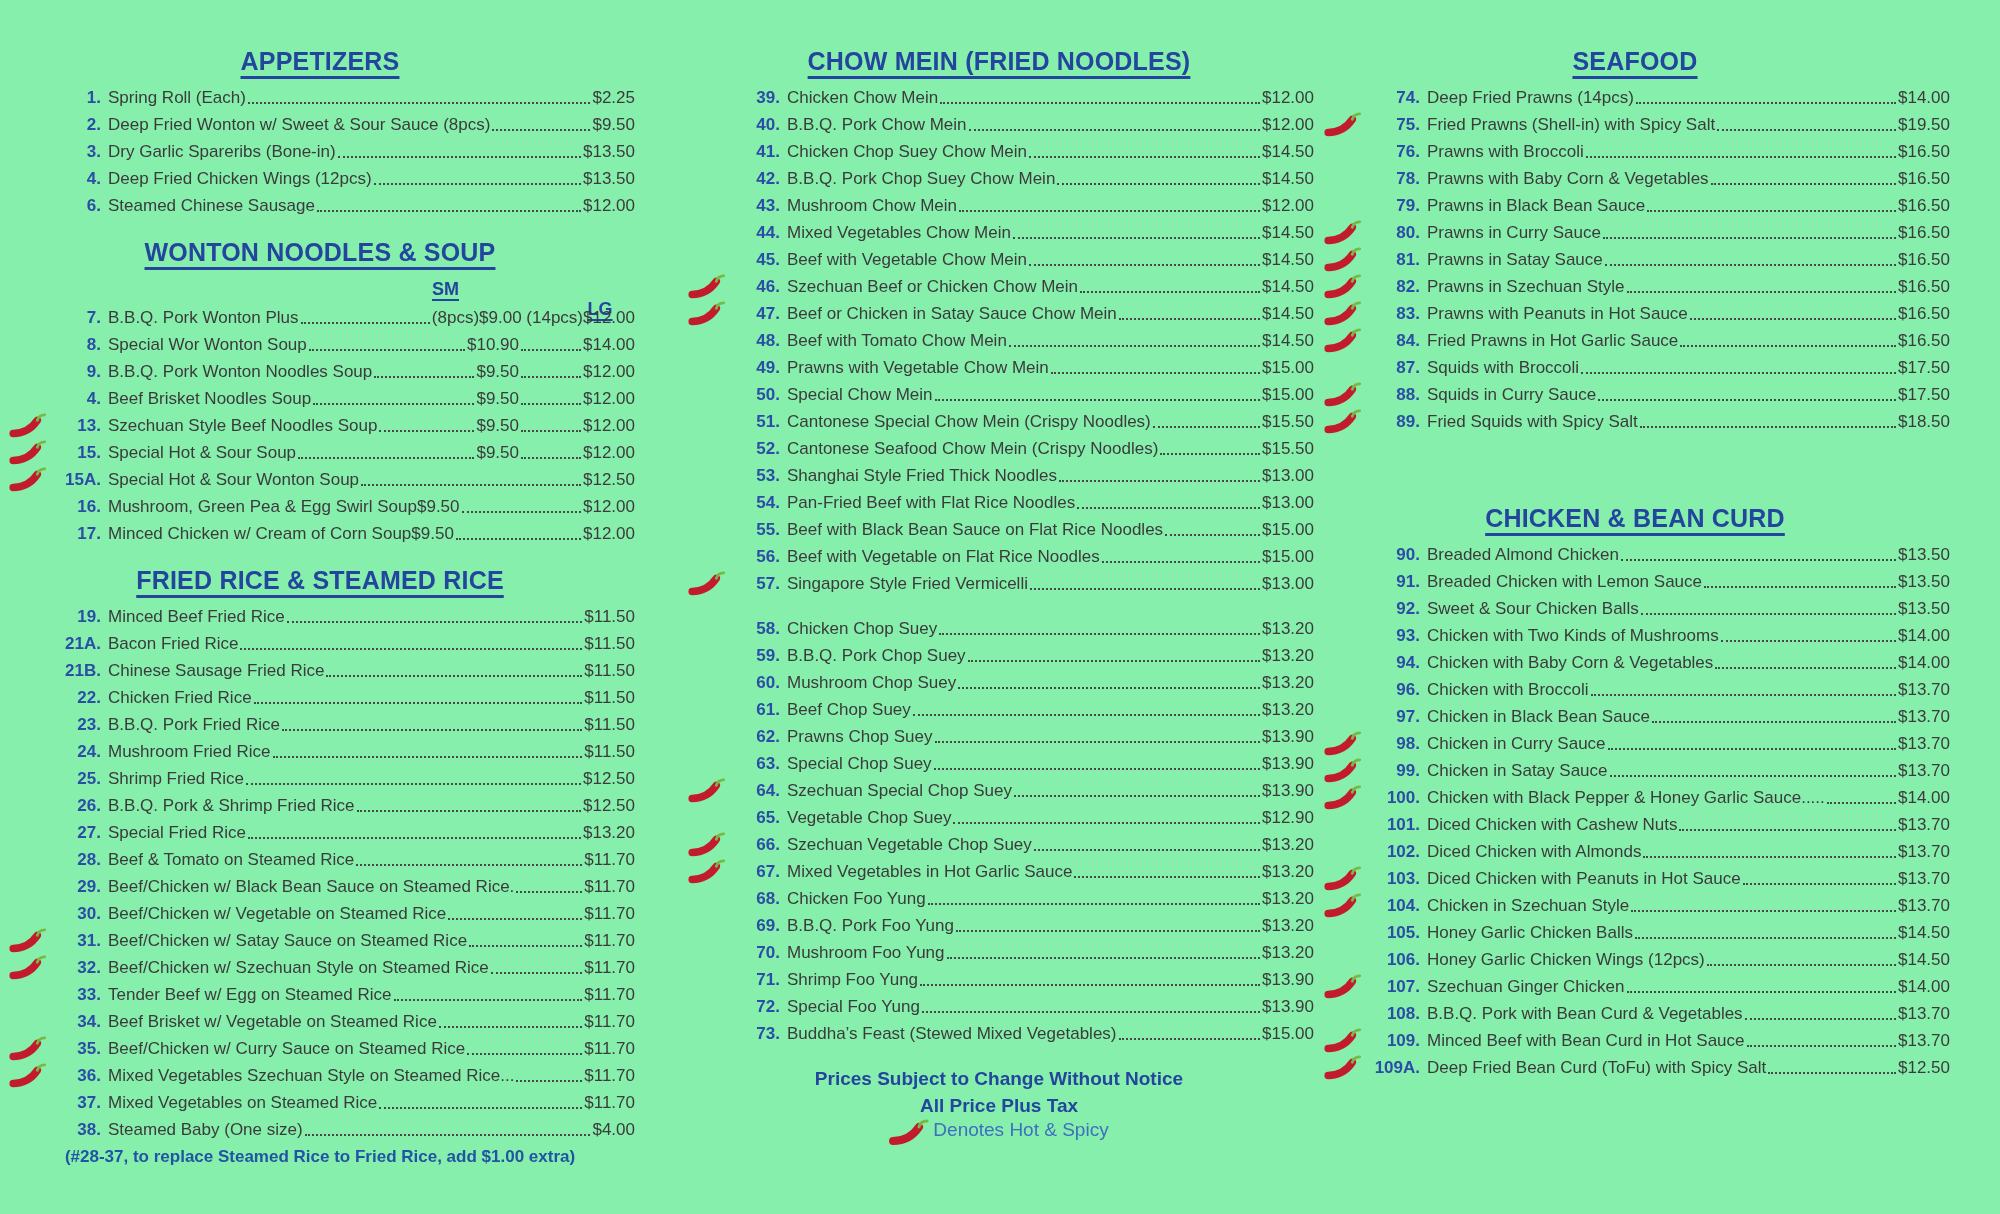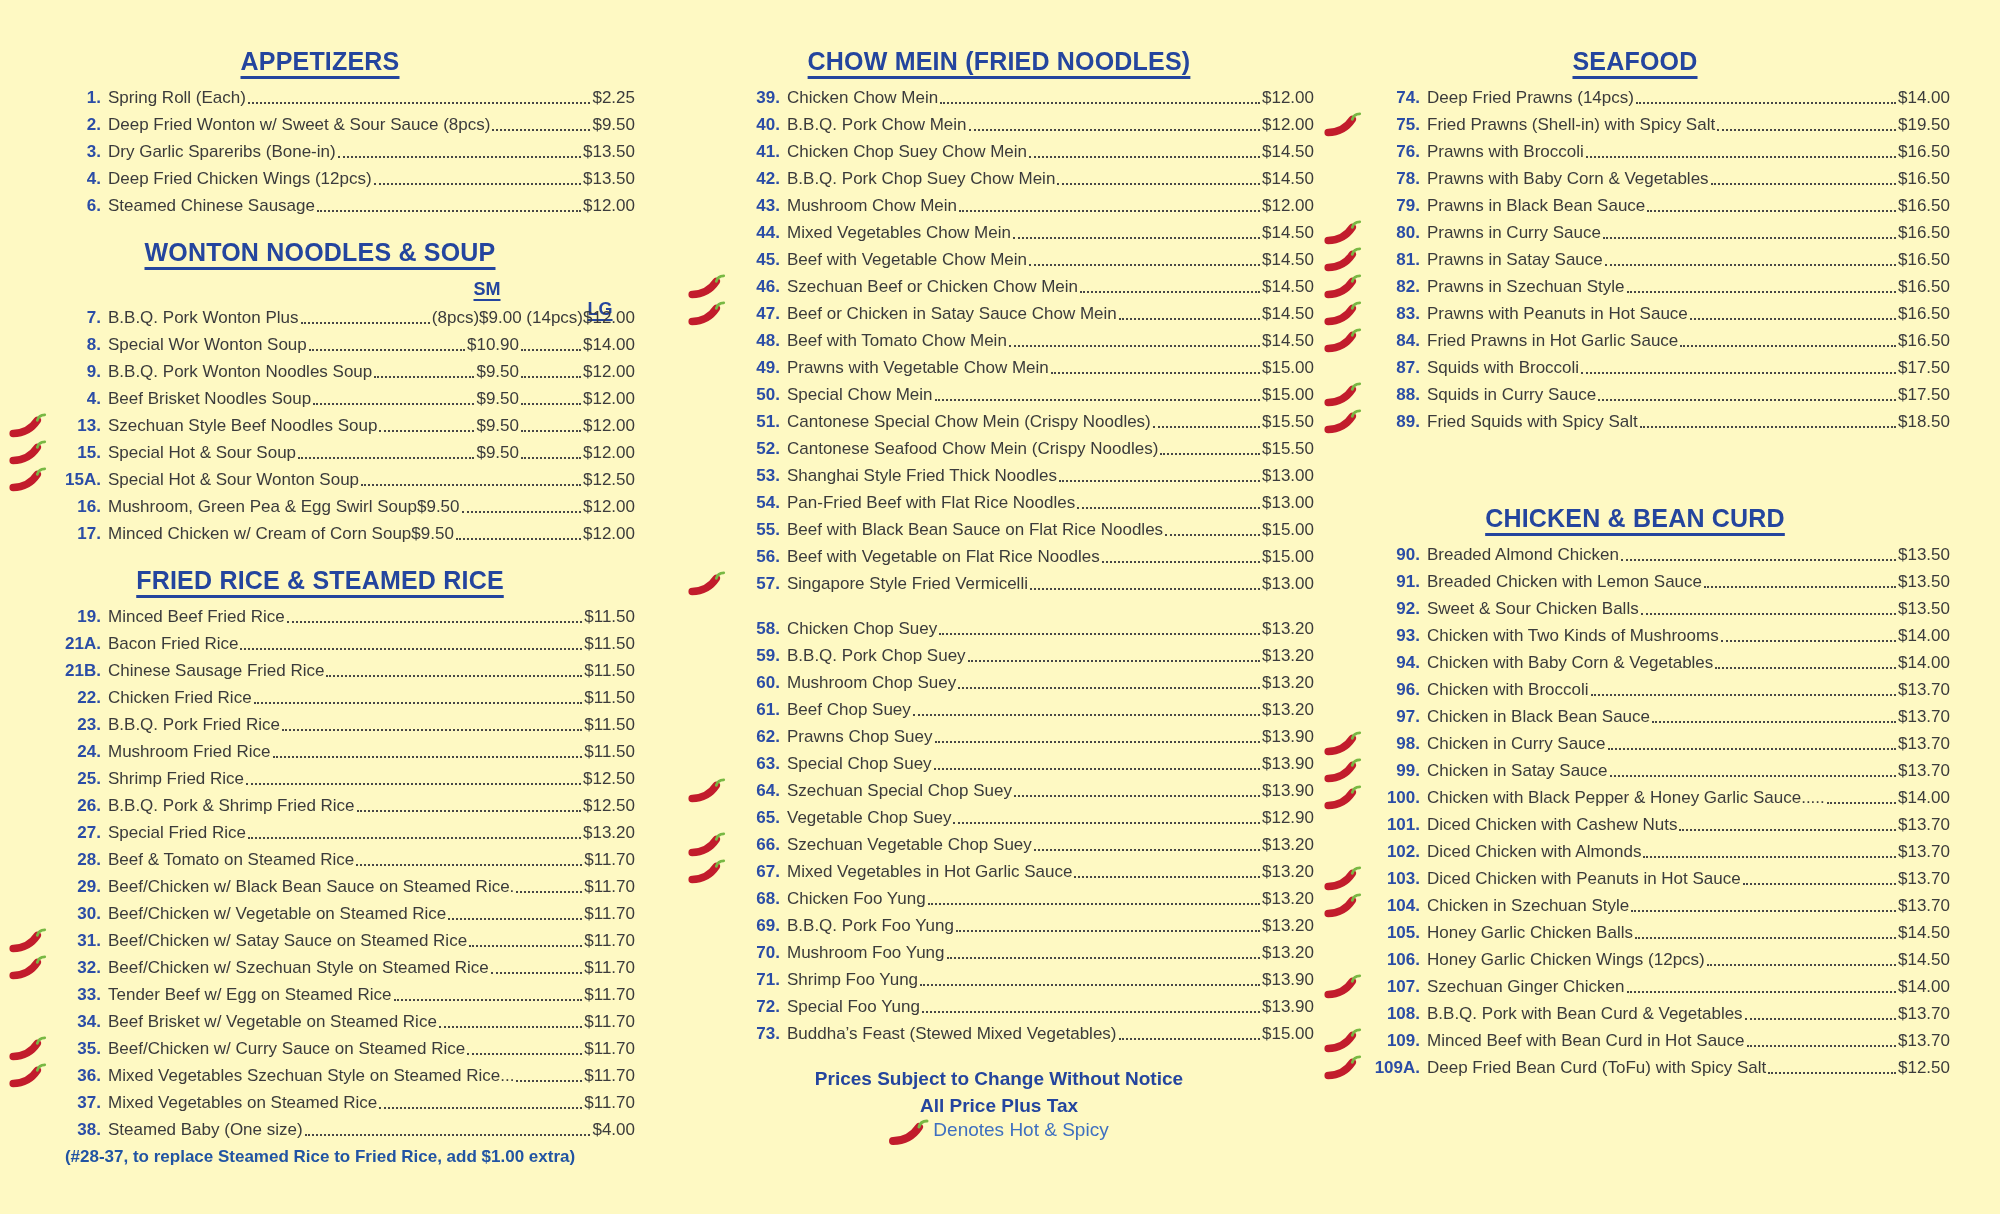--- a/index.html
+++ b/index.html
@@ -1,19 +1,19 @@
 <!DOCTYPE html>
 <html><head>
 <meta charset="utf-8">
 <style>
   html,body{margin:0;padding:0;background:#ffffff;}
   .menu{
     position:relative;
     width:2000px;height:1214px;
-    background:#fef9c3;
+    background:#86efac;
     font-family:"Liberation Sans", sans-serif;
     color:#3b3b3b;
     overflow:hidden;
   }
   .col{position:absolute;top:0;width:630px;padding-top:46px;box-sizing:content-box;}
   #col-0{left:5px;}
   #col-1{left:684px;}
   #col-2{left:1320px;}
 
   .sec-title{
@@ -32,21 +32,21 @@
   .chili-slot svg{display:block;}
   .num{width:52px;flex:none;text-align:right;font-weight:bold;color:#2b4da6;margin-right:7px;}
   #col-2 .num{width:56px;}
   .name{flex:none;color:#3b3b3b;}
   .dots{flex:1 1 auto;min-width:6px;border-bottom:2px dotted #474747;align-self:flex-end;margin:0 2px 7px 2px;}
   .dots-mid{flex:none;width:60px;border-bottom:2px dotted #474747;align-self:flex-end;margin:0 2px 7px 2px;}
   .price{flex:none;color:#3b3b3b;}
 
   .ph-row{display:flex;align-items:center;height:29px;font-size:18px;font-weight:bold;color:#24459e;}
   .ph-spacer{flex:1;}
-  .ph-sm{width:110px;text-align:center;}
+  .ph-sm{width:110px;}
   .ph-gap{width:23px;}
   .ph-lg{width:70px;text-align:center;margin-top:40px;}
   .ph-row .ph-label{text-decoration:underline;text-decoration-thickness:2px;text-underline-offset:4px;}
 
   .note{height:27px;line-height:27px;text-align:center;font-size:17px;font-weight:bold;color:#2154a3;}
 
   .footer{margin-top:6px;text-align:center;}
   .footer-line{height:27px;line-height:27px;font-size:19px;font-weight:bold;color:#24459e;}
   .legend-line{height:29px;display:flex;align-items:flex-start;justify-content:center;font-size:19px;font-weight:normal;color:#3e6fc0;}
   .legend-line svg{margin-right:4px;}

